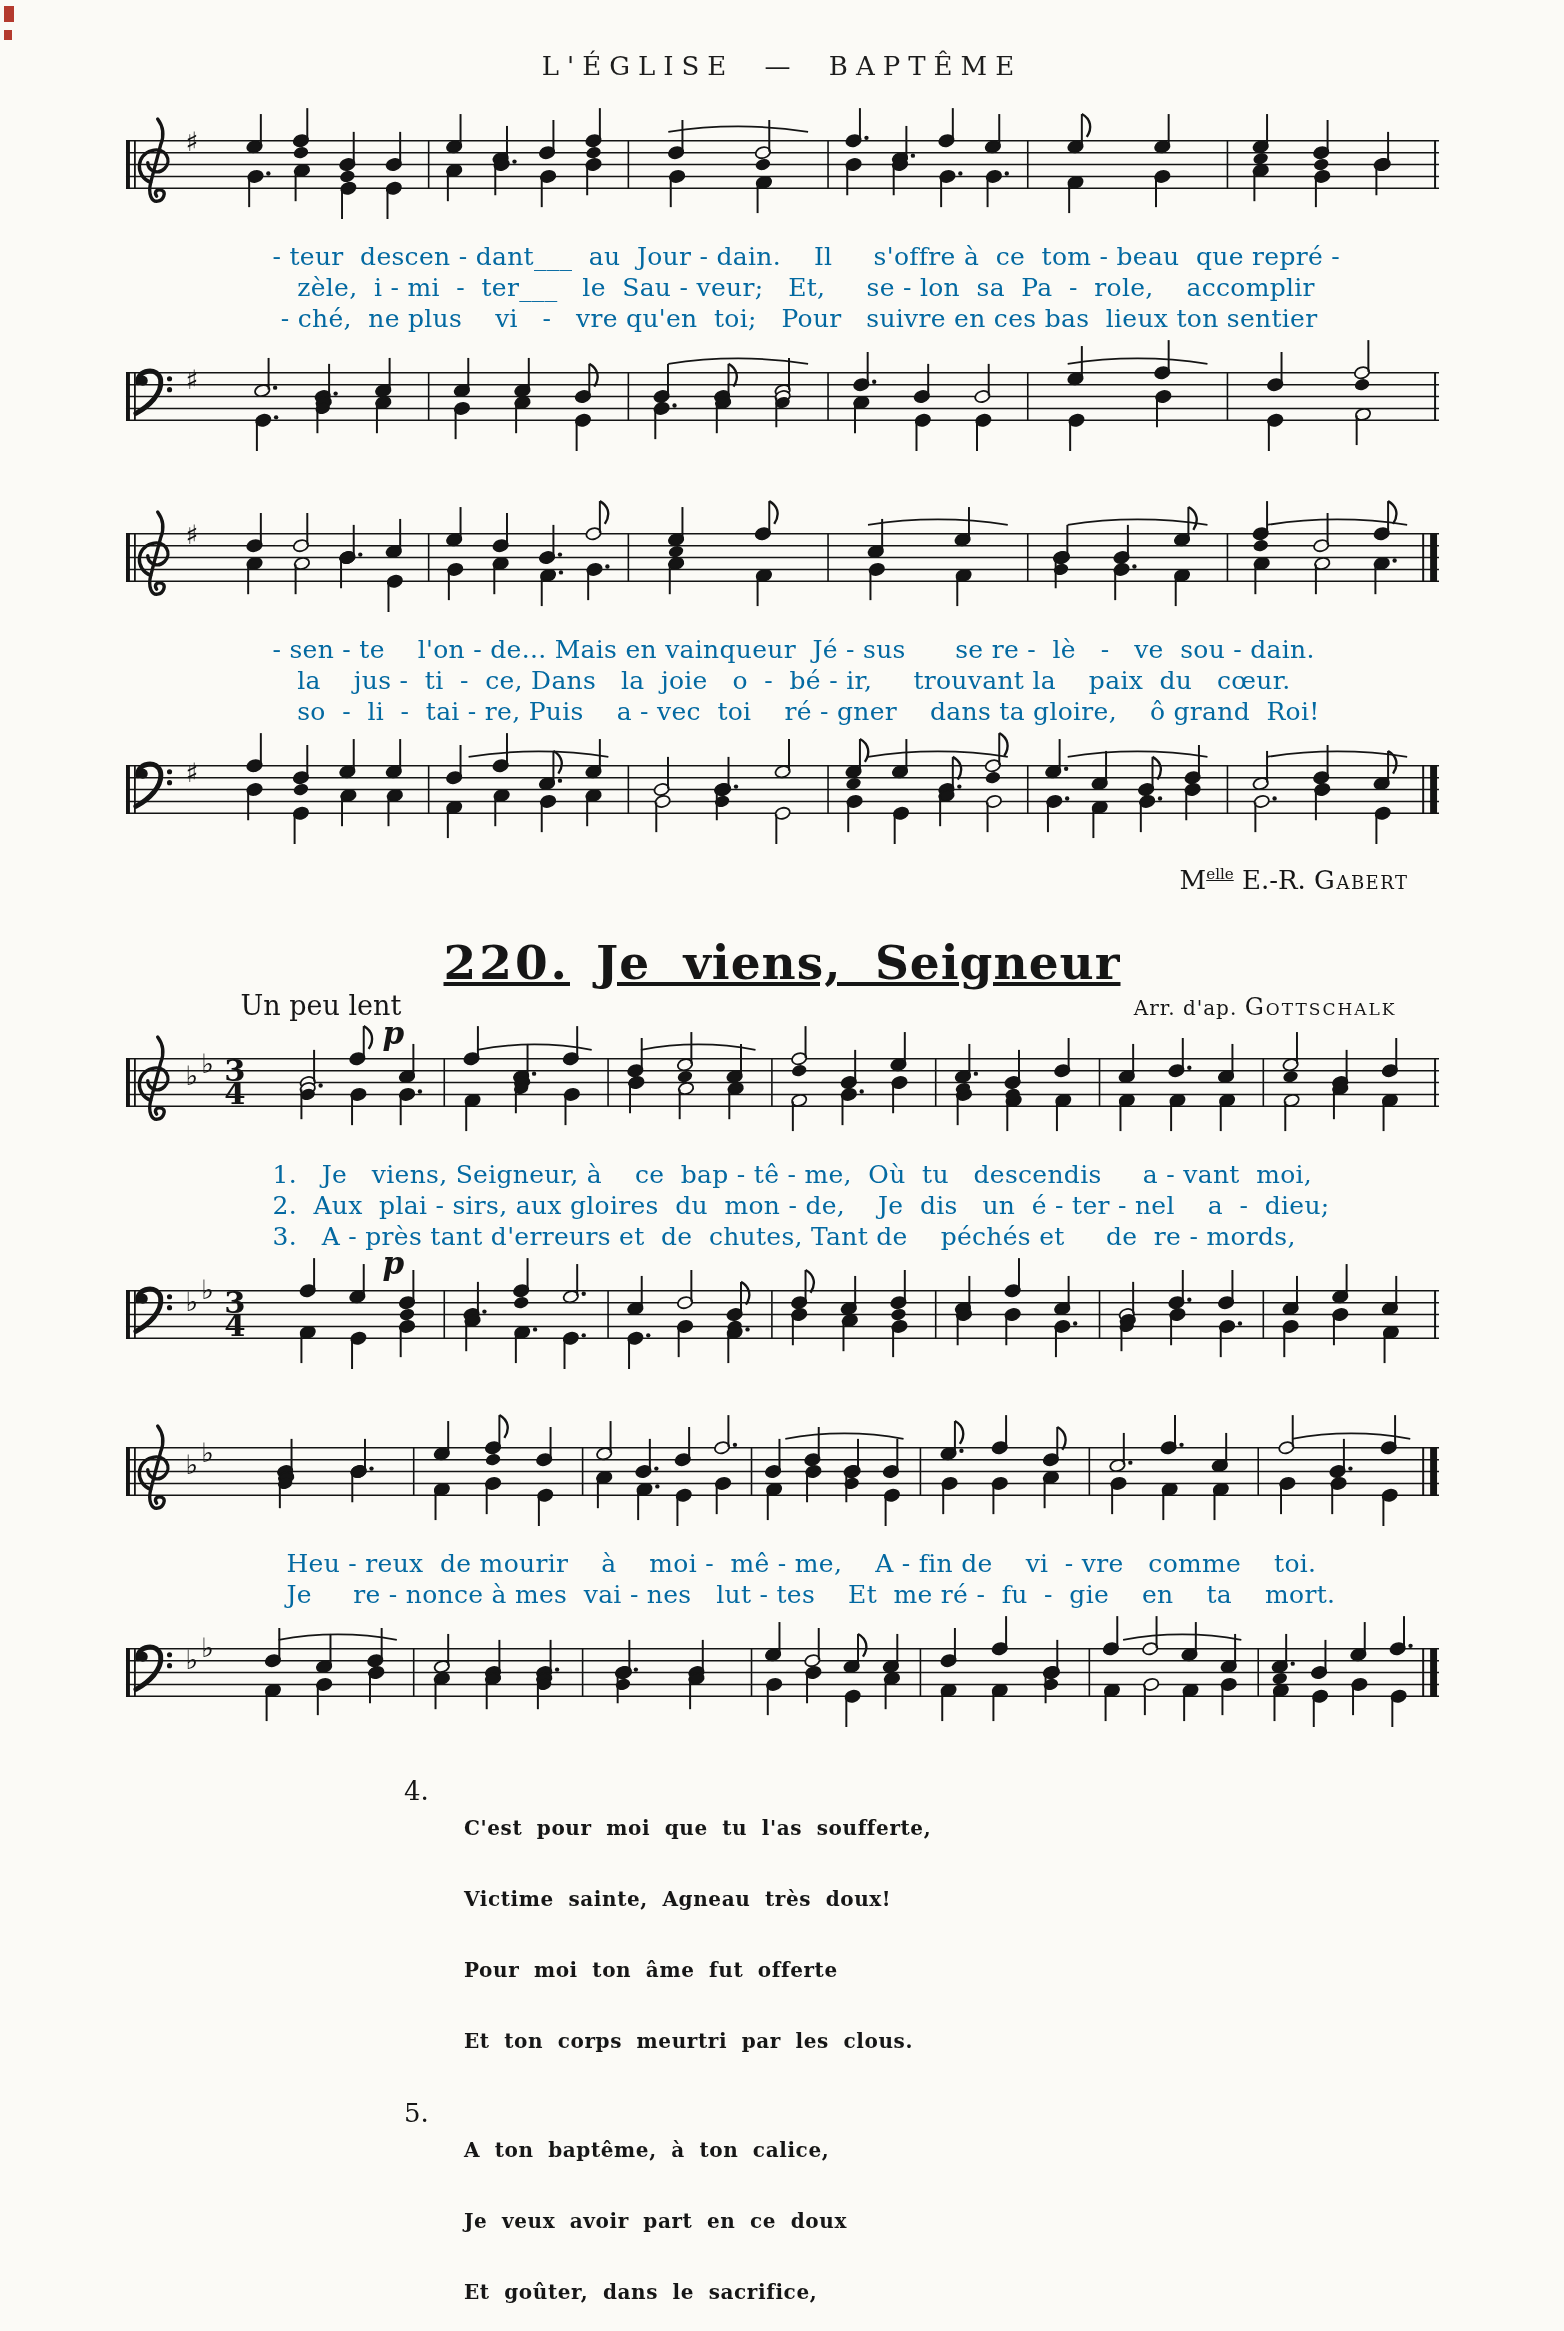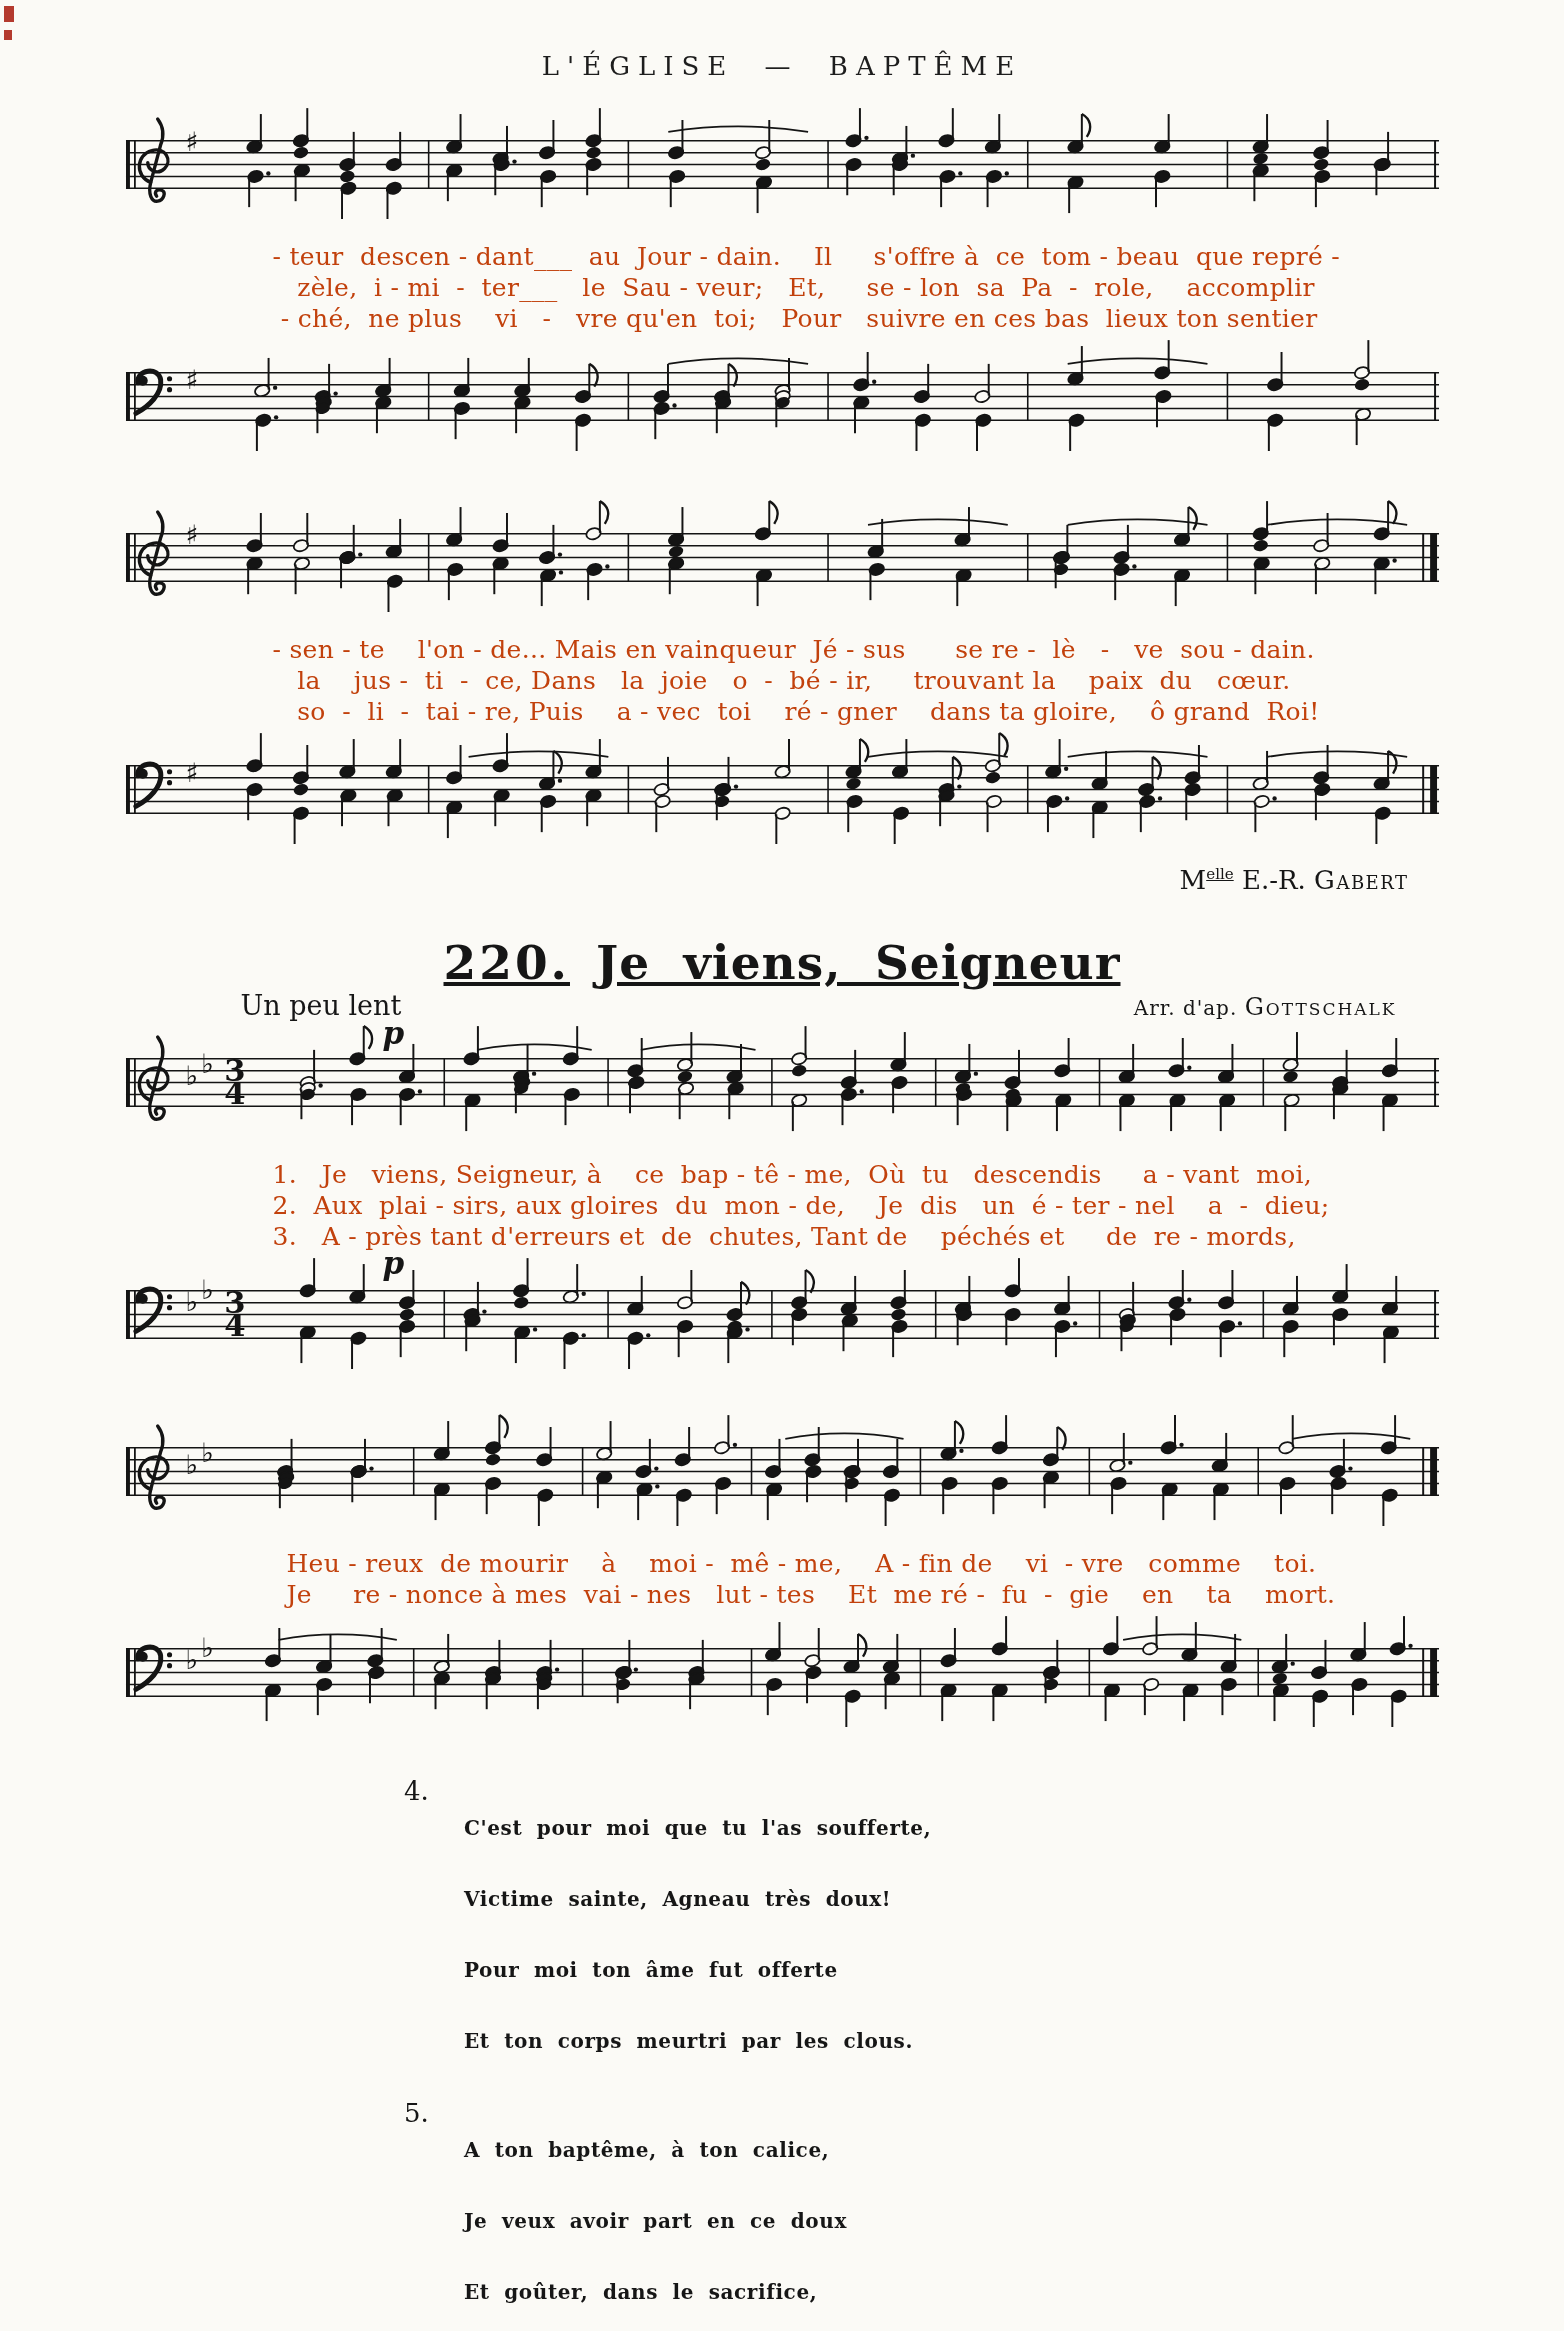--- a/index.html
+++ b/index.html
@@ -25,21 +25,21 @@
   .sys-d{margin-top:26px}
 
   svg.staff{display:block;width:1317px;height:131px}
   svg.staff text{fill:#141414}
   svg.staff .acc{font-family:"DejaVu Sans","Liberation Sans",sans-serif;font-size:27px}
   svg.staff .tsig{font-family:"DejaVu Serif","Liberation Serif",serif;font-weight:bold;font-size:31px;text-anchor:middle}
 
   .lyrics{padding:5px 0 3px 149px}
   .sys-d .lyrics{padding-left:163px}
   .lyric-line{
-    white-space:pre;font-size:25px;line-height:31px;color:#c2410c;
+    white-space:pre;font-size:25px;line-height:31px;color:#0369a1;
     letter-spacing:0.3px;
   }
 
   .attribution{
     width:1317px;margin:4px auto 0;text-align:right;padding-right:32px;
     font-size:26px;box-sizing:border-box;
   }
   .attribution sup{font-size:58%;text-decoration:underline;letter-spacing:0}
   .sc{font-variant:small-caps;letter-spacing:1.5px}
 

